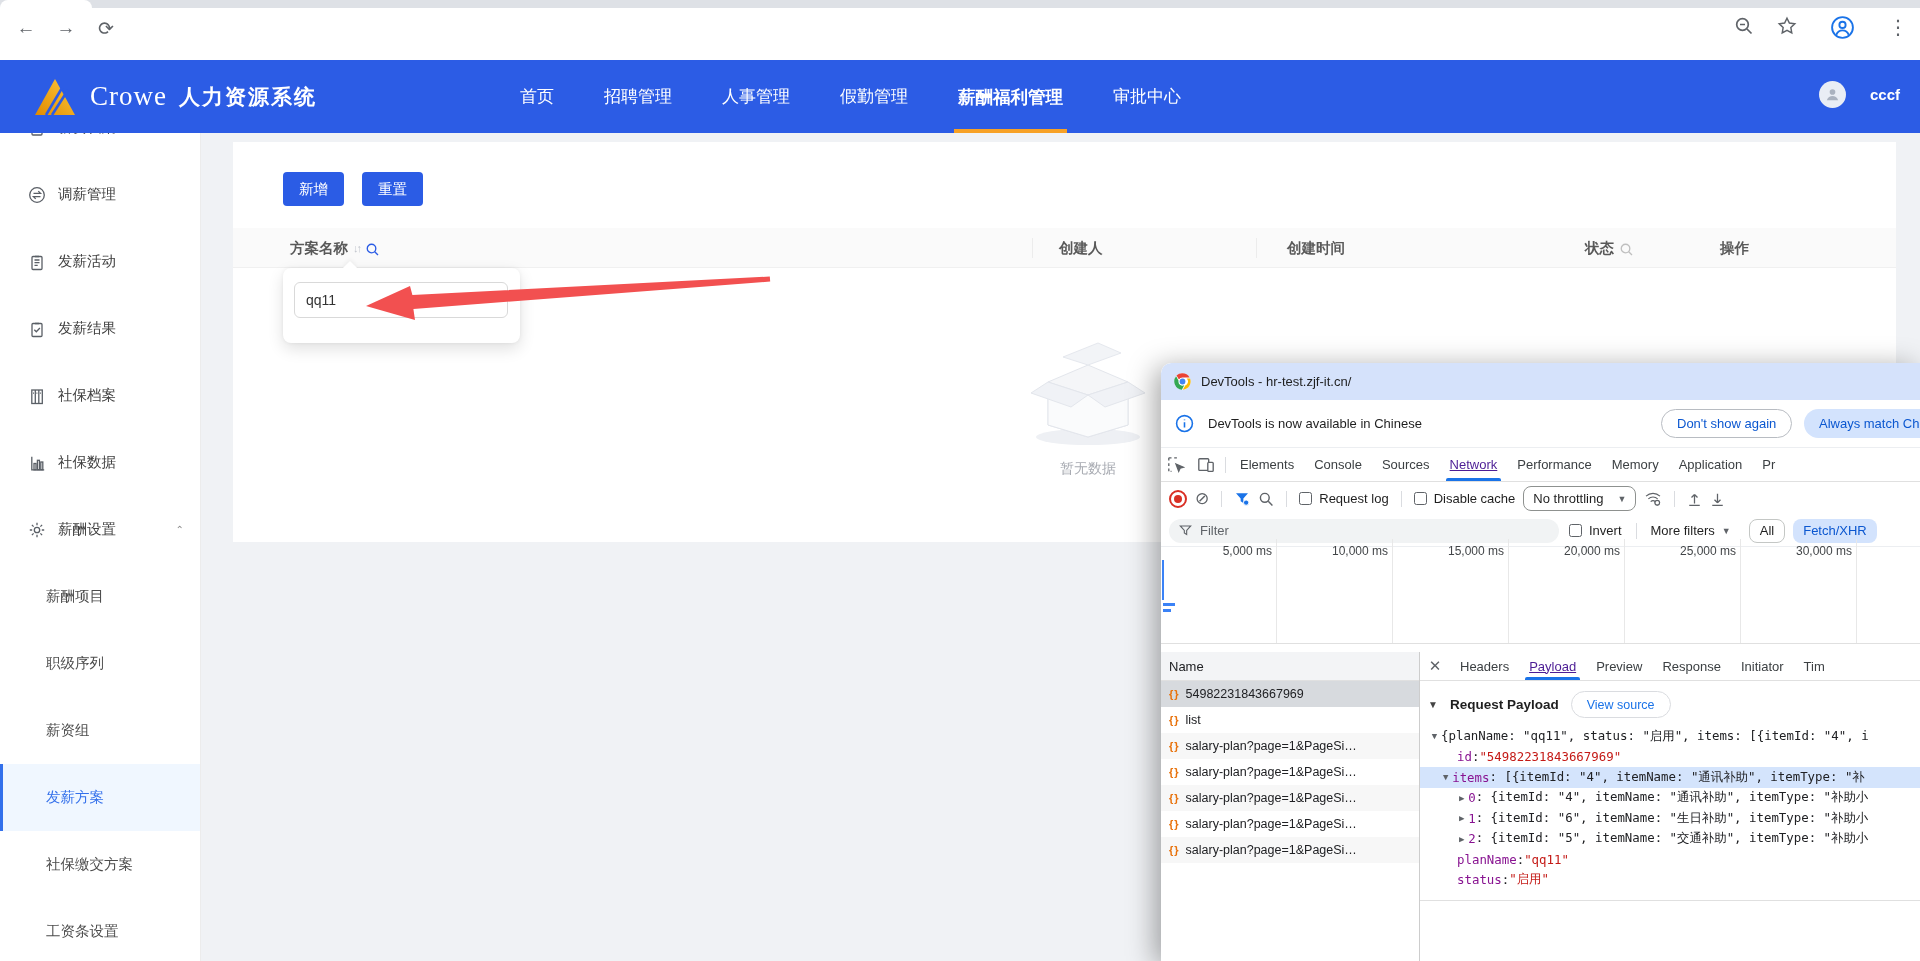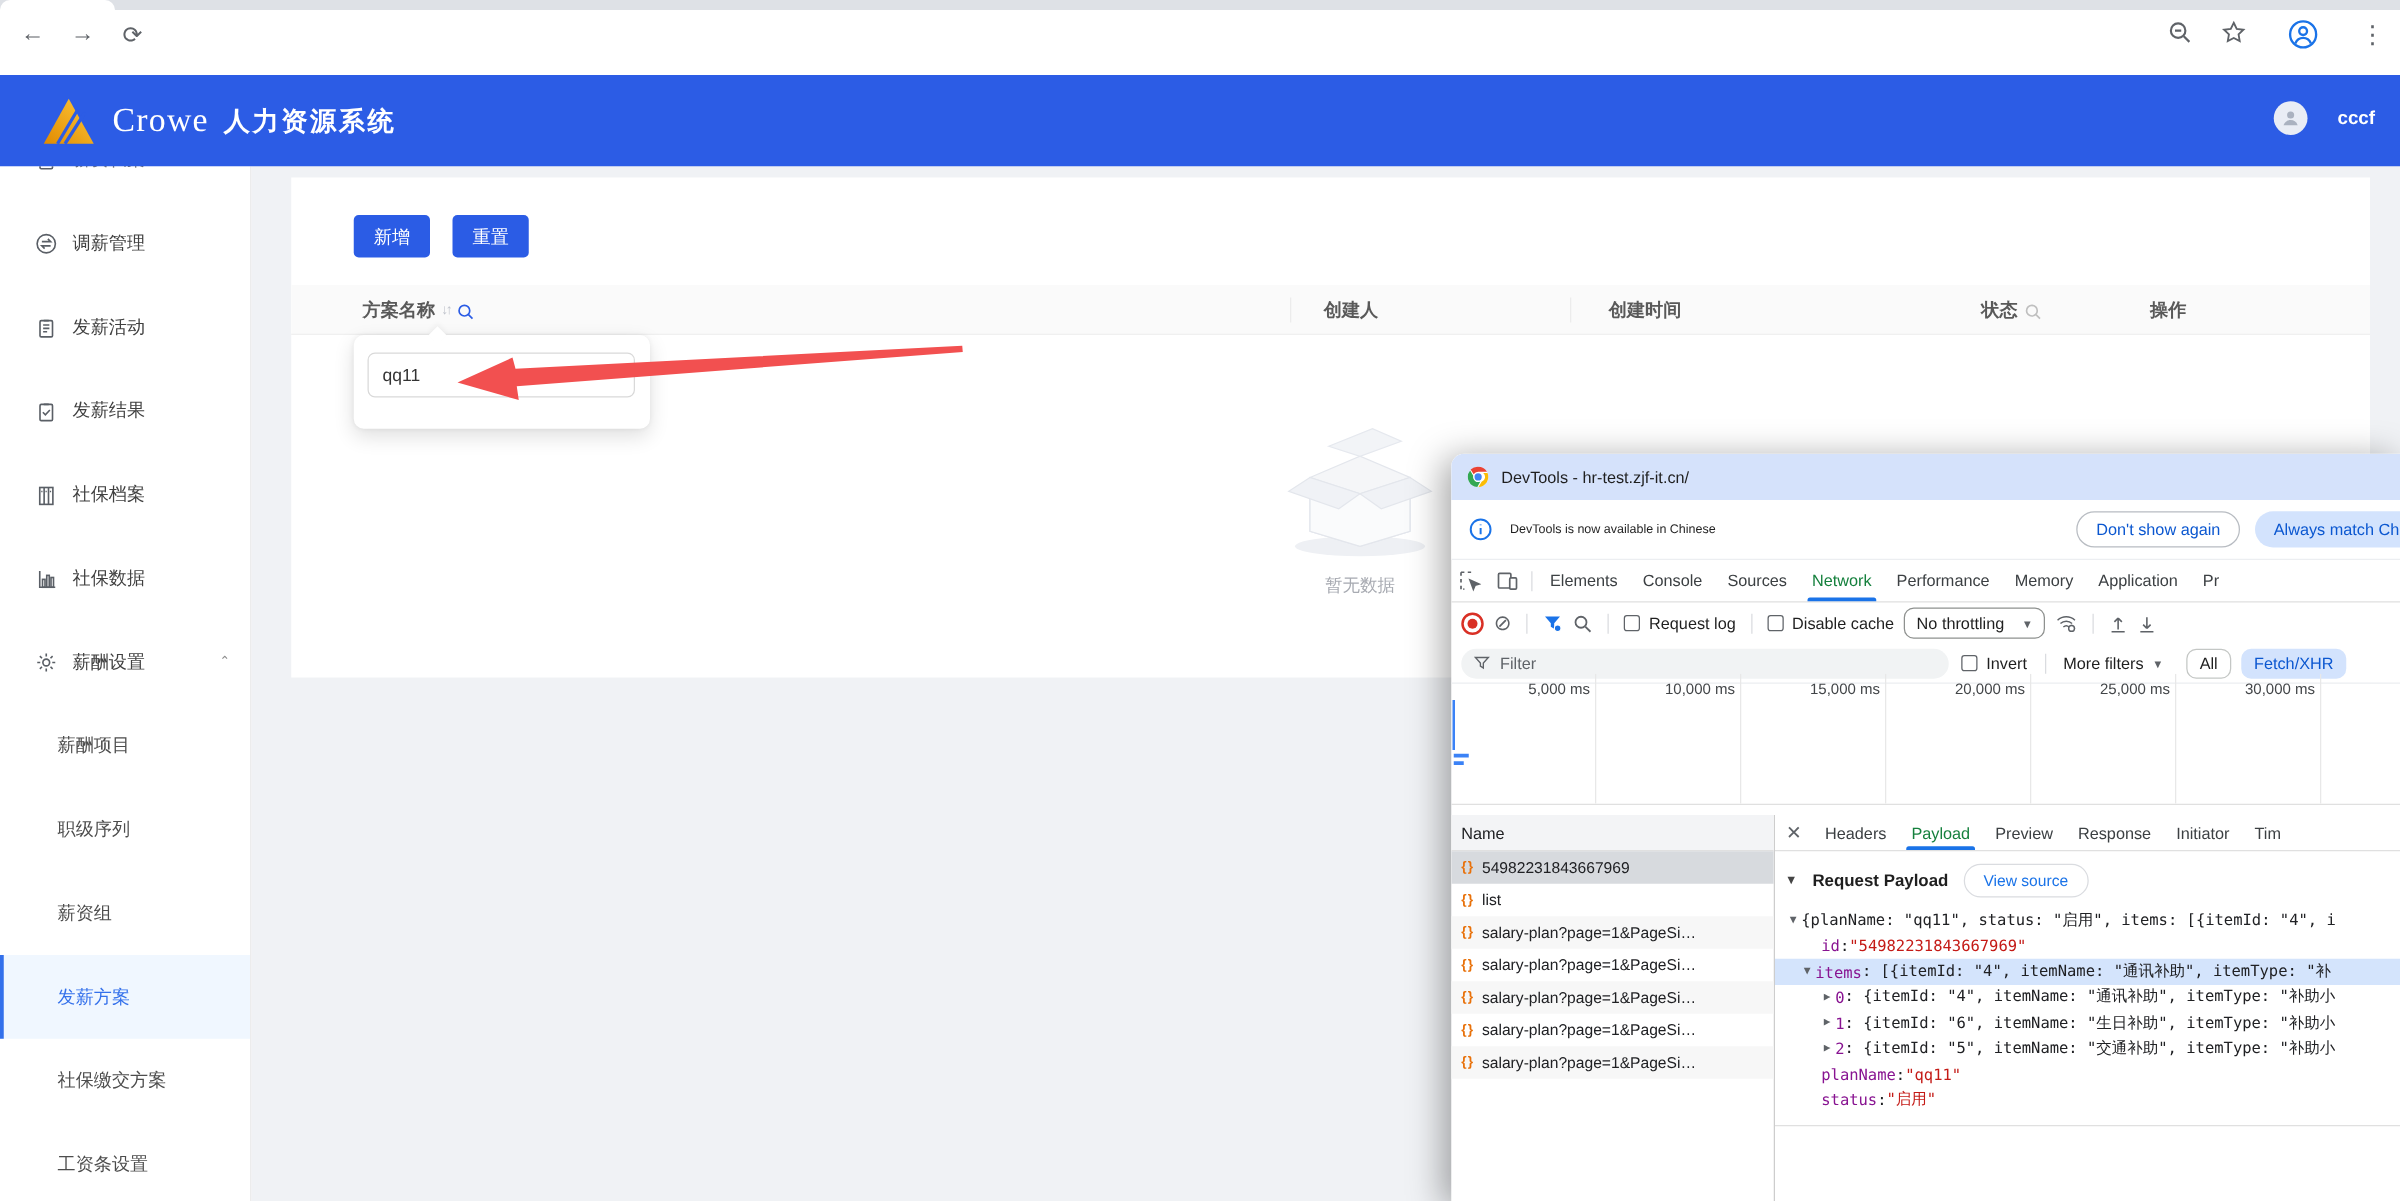--- a/index.html
+++ b/index.html
@@ -55,28 +55,28 @@
   #popup-caret { position:absolute; left:62px; top:-5px; width:10px; height:10px; background:#fff; transform:rotate(45deg); box-shadow:-2px -2px 4px rgba(0,0,0,.04); }
   #plan-search-input { position:absolute; left:11px; top:14px; width:214px; height:36px; border:1px solid #d9d9d9; border-radius:6px; font-size:14px; color:#333; padding:0 11px; outline:none; font-family:inherit; }
 
   #arrow-layer { left:0; top:0; width:1920px; height:961px; z-index:40; pointer-events:none; }
 
   
   #devtools { left:1161px; top:363px; width:759px; height:598px; background:#fff; border-radius:10px 0 0 0; box-shadow:-6px 4px 28px rgba(0,0,0,.35); overflow:hidden; z-index:50; font-size:13px; color:#202124; }
   #dt-titlebar { position:absolute; left:0; top:0; width:100%; height:37px; background:#d5e2fb; border-radius:10px 0 0 0; display:flex; align-items:center; gap:10px; padding:0 13px; }
   #dt-title { font-size:13px; color:#1f1f1f; }
   #dt-banner { position:absolute; left:0; top:37px; width:100%; height:48px; background:#fff; border-bottom:1px solid #eceef1; display:flex; align-items:center; gap:14px; padding:0 14px; }
-  #dt-banner-text { font-size:10px; color:#1f1f1f; }
+  #dt-banner-text { font-size:13px; color:#1f1f1f; }
   .pill-btn { height:29px; border-radius:15px; font-size:13px; display:flex; align-items:center; padding:0 15px; white-space:nowrap; cursor:pointer; }
   #btn-dismiss { border:1px solid #b8bcc2; color:#0b57d0; background:#fff; position:absolute; left:500px; }
   #btn-accept { background:#d3e3fd; color:#0b57d0; border:none; position:absolute; left:643px; width:280px; }
   #dt-tabrow { position:absolute; left:0; top:85px; width:100%; height:34px; display:flex; align-items:stretch; border-bottom:1px solid #e0e0e0; }
   .dt-toolic { display:flex; align-items:center; justify-content:center; width:30px; color:#5f6368; cursor:pointer; }
   .dt-tab { position:relative; display:flex; align-items:center; padding:0 10px; color:#3c4043; cursor:pointer; white-space:nowrap; }
-  .dt-tab.active { color:#15803d; }
+  .dt-tab.active { color:#4c1d95;text-decoration:underline; }
   .dt-tab.active::after { content:""; position:absolute; left:6px; right:6px; bottom:0; height:3px; background:#1a73e8; border-radius:2px 2px 0 0; }
   .vsep { width:1px; height:16px; background:#dadce0; align-self:center; margin:0 4px; }
   #dt-nettools { position:absolute; left:0; top:119px; width:100%; height:33px; display:flex; align-items:center; gap:8px; padding:0 8px; }
   .chk { width:13px; height:13px; border:1.4px solid #5f6368; border-radius:2.5px; background:#fff; flex:none; }
   .chk-label { display:flex; align-items:center; gap:7px; color:#1f1f1f; font-size:13px; white-space:nowrap; cursor:pointer; }
   #throttle-select { display:flex; align-items:center; gap:14px; border:1px solid #8e918f; border-radius:8px; height:25px; padding:0 9px; font-size:13px; color:#1f1f1f; cursor:pointer; }
   #dt-filterrow { position:absolute; left:0; top:152px; width:100%; height:32px; display:flex; align-items:center; gap:10px; padding:0 8px; border-bottom:1px solid #eceef1; }
   #filter-pill { width:390px; height:24px; background:#f1f3f4; border-radius:12px; display:flex; align-items:center; gap:8px; padding:0 10px; color:#5f6368; }
   .chip { height:24px; border-radius:8px; display:flex; align-items:center; padding:0 10px; font-size:13px; color:#0b57d0; cursor:pointer; white-space:nowrap; }
   .chip.outlined { border:1px solid #c4c7c5; color:#1f1f1f; }
@@ -145,20 +145,28 @@
             <stop offset="0" stop-color="#e08a00"></stop>
             <stop offset="1" stop-color="#ffc93c"></stop>
           </linearGradient>
         </defs>
       <path d="M23 3 L43 39 H3 Z" fill="url(#lg1)"></path>
       <path d="M14 39 L30 12 M20 39 L36 14" stroke="#2c5ce5" stroke-width="2.6"></path>
     </svg>
     <span id="brand-name">Crowe</span>
     <span id="brand-product">人力资源系统</span>
   </div>
+  <nav id="app-nav" class="abs">
+      <div class="nav-item">首页</div>
+      <div class="nav-item">招聘管理</div>
+      <div class="nav-item">人事管理</div>
+      <div class="nav-item">假勤管理</div>
+      <div class="nav-item active">薪酬福利管理</div>
+      <div class="nav-item">审批中心</div>
+    </nav>
   <div id="user-box">
     <span class="avatar-circle">
       <svg width="17" height="17" viewBox="0 0 24 24" fill="#aab2c0">
           <circle cx="12" cy="8.5" r="4"></circle>
           <path d="M4 20c1.5-4 4.5-5.8 8-5.8s6.5 1.8 8 5.8z"></path>
         </svg>
     </span>
     <span id="user-name">cccf</span>
   </div>
 </div>

